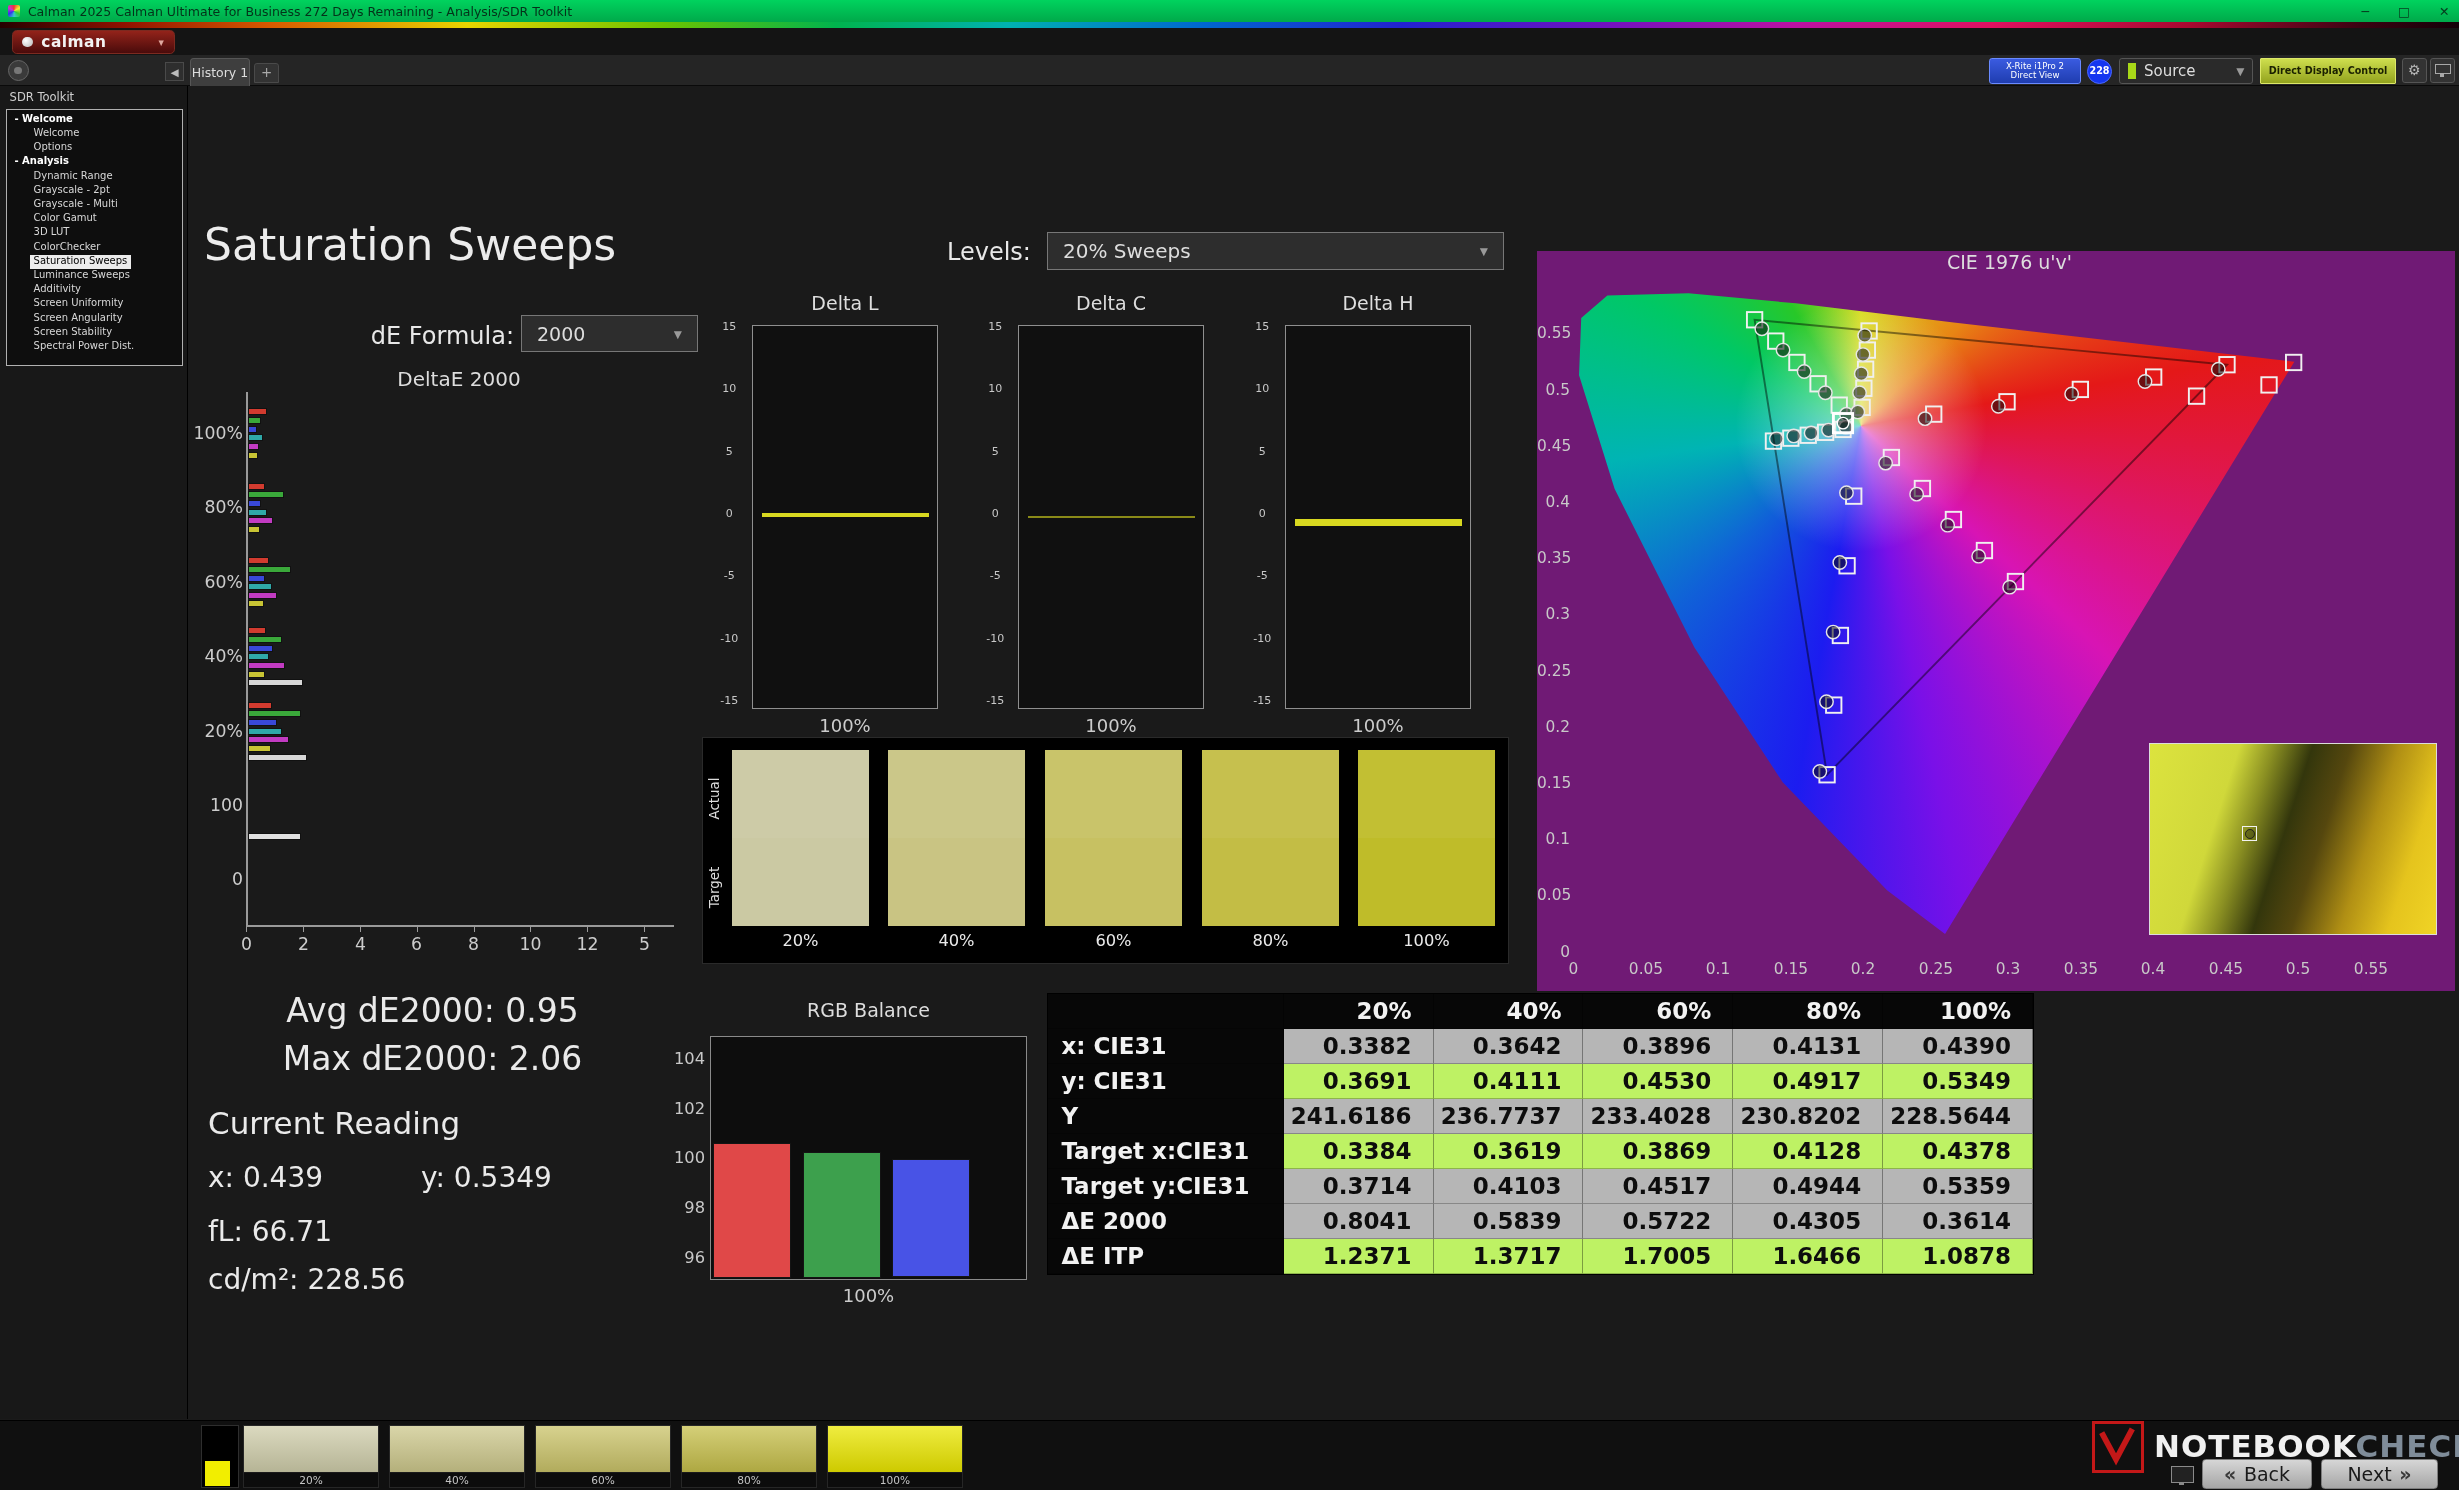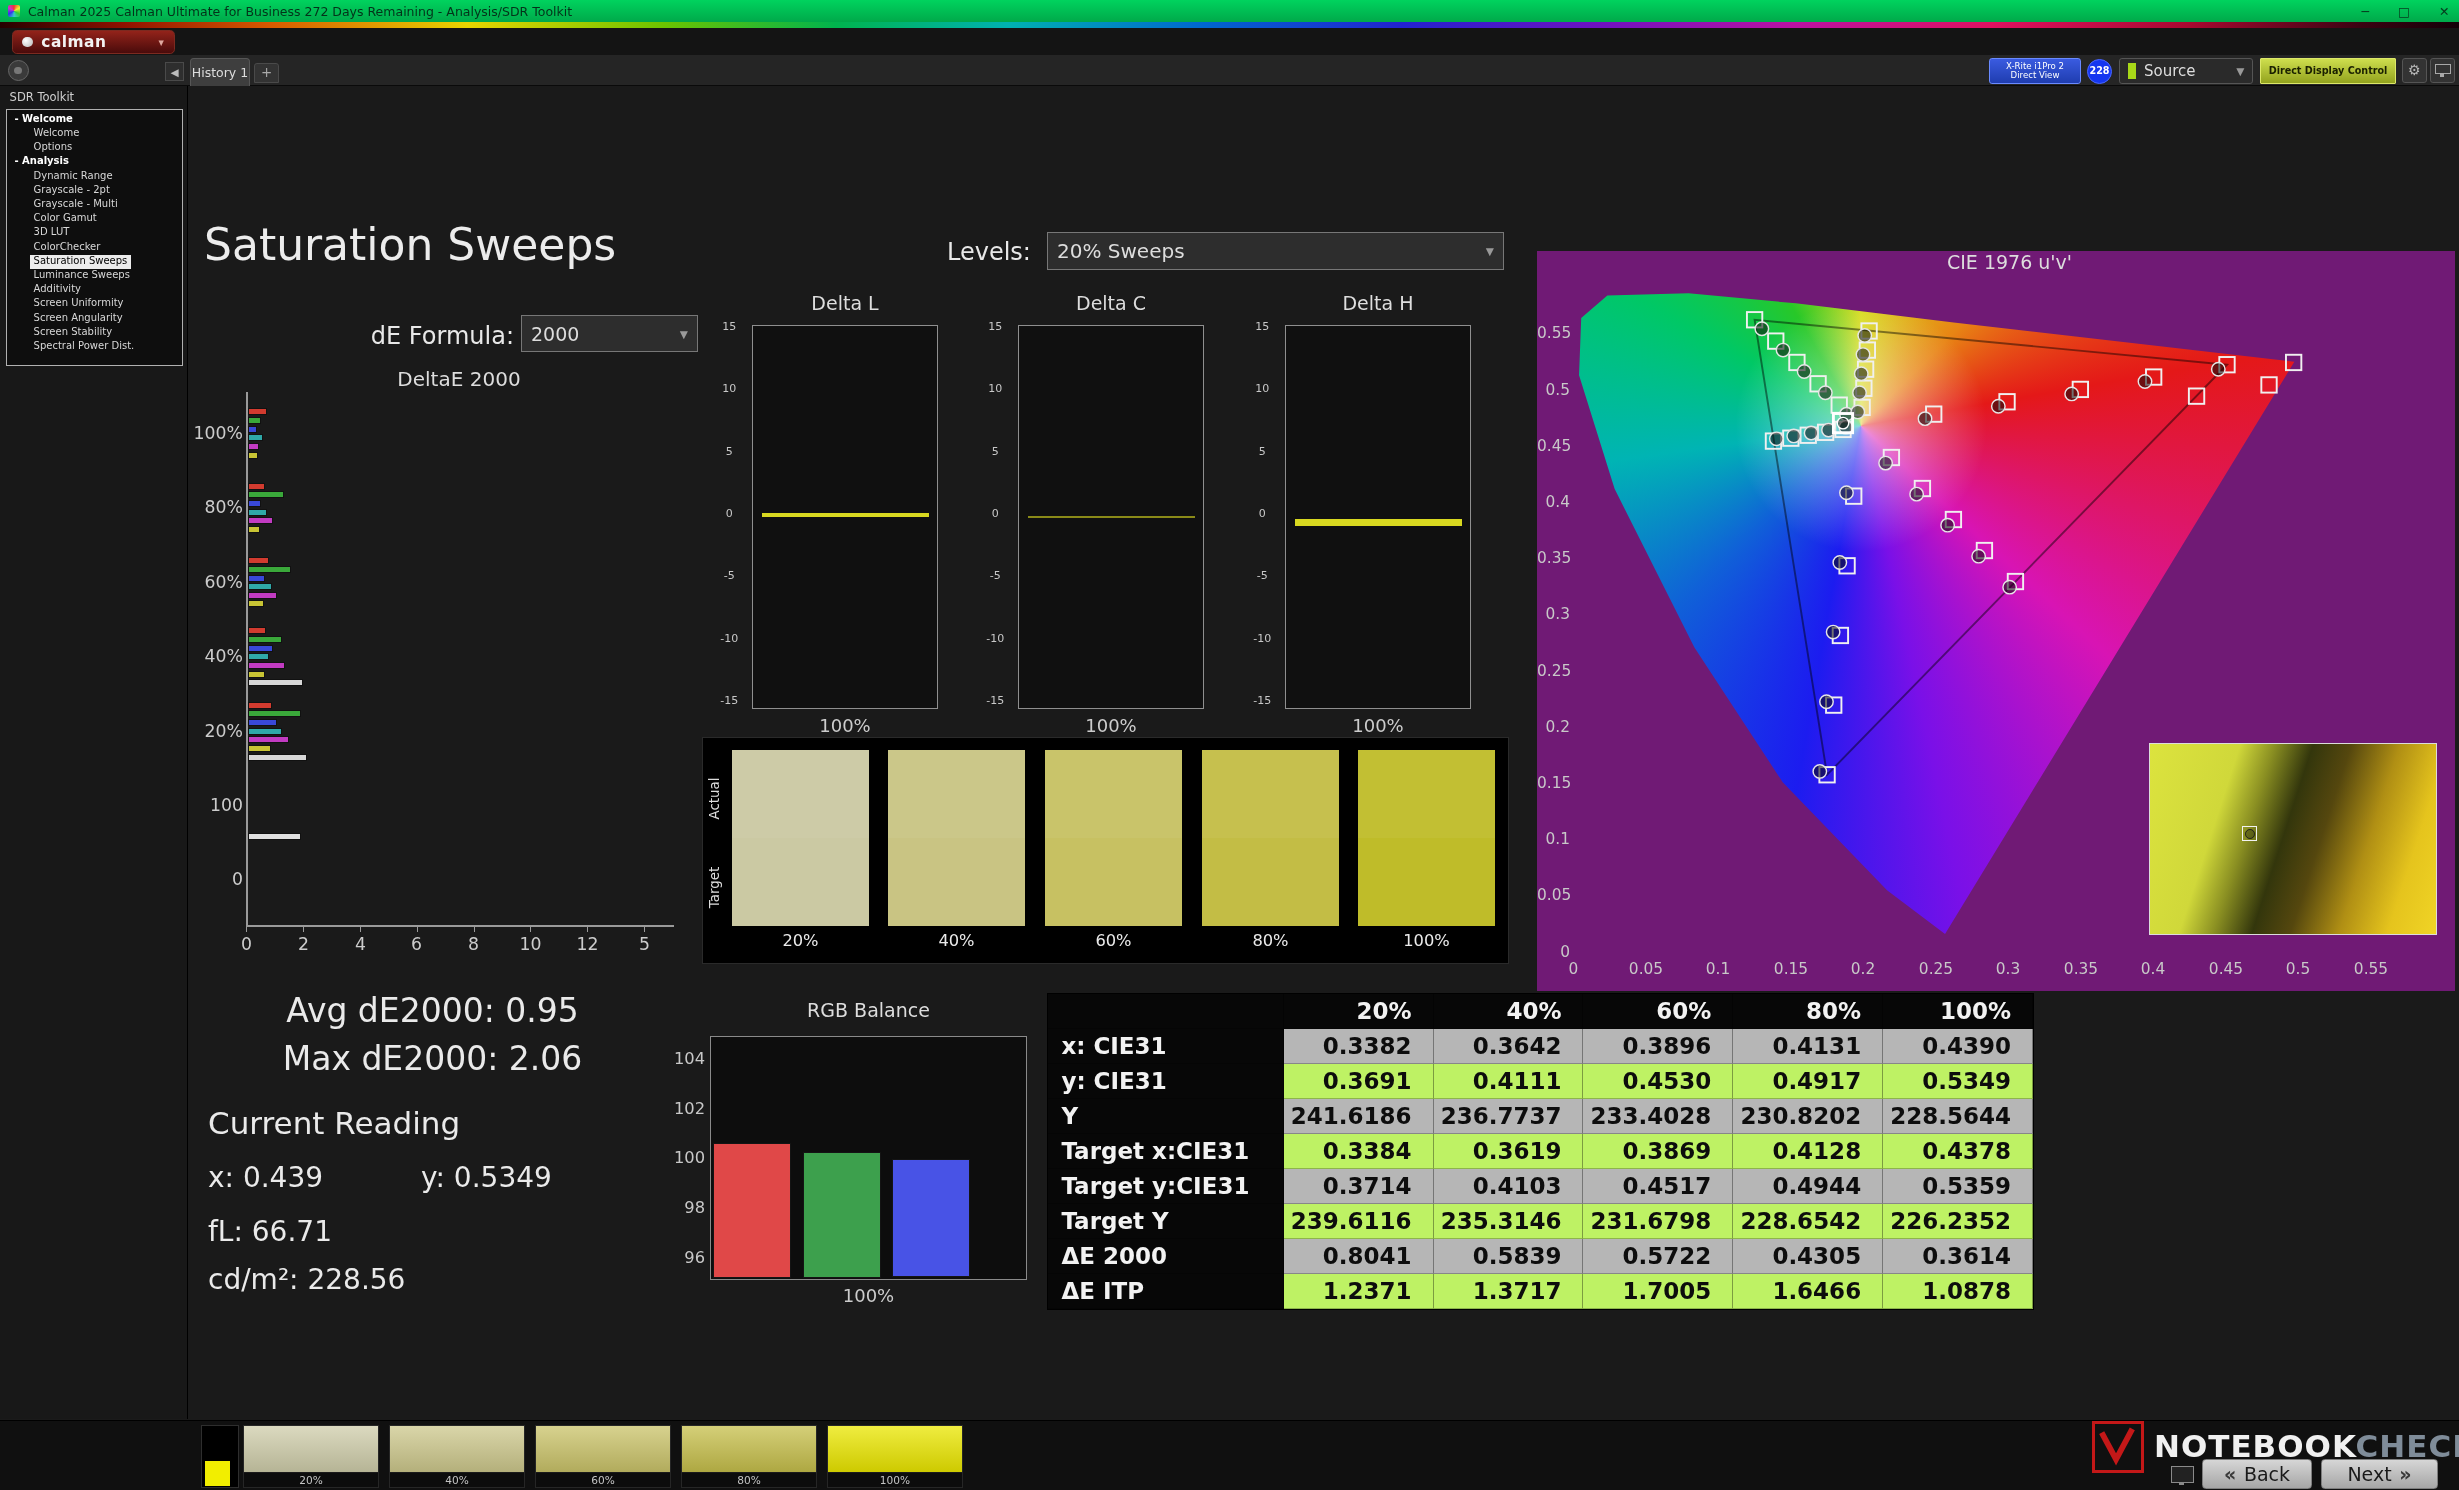--- a/index.html
+++ b/index.html
@@ -49,21 +49,21 @@
   .tree-row{height:14.2px;display:flex;font-size:10px;color:#d8d8d8;white-space:nowrap;cursor:pointer}
   .tree-row.bold{font-weight:bold;color:#fff}
   .tree-row span{padding:0 3.8px;line-height:12.5px}
   .tree-row span.sel{background:#ececec;color:#000}
 
   
   .page-title{position:absolute;left:204px;top:219px;font-size:44px;color:#ececec}
   .field-label{position:absolute;color:#e8e8e8}
   .levels-label{left:947px;top:238px;width:134px;text-align:left;font-size:24px}
   .def-label{left:360px;top:322px;width:154px;text-align:right;font-size:24px}
-  .select{position:absolute;background:#2d2d2d;border:1px solid #777;display:flex;align-items:center;padding:0 9px;color:#ddd;cursor:pointer}
+  .select{position:absolute;background:#2d2d2d;border:1px solid #777;display:flex;align-items:center;padding:0 15px;color:#ddd;cursor:pointer}
   .levels-select{left:1047px;top:232px;width:457px;height:38px;font-size:20px}
   .def-select{left:521px;top:315px;width:177px;height:37px;font-size:19px}
 
   
   .deltae{position:absolute;left:183px;top:367px;width:500px;height:607px}
   .de-title{position:absolute;left:63px;top:0;width:426px;text-align:center;font-size:20px;color:#ddd}
   .de-axis-y{position:absolute;left:63px;top:25px;width:1.9px;height:535px;background:#9a9a9a}
   .de-axis-x{position:absolute;left:63px;top:558px;width:428px;height:1.9px;background:#9a9a9a}
   .de-ylab{position:absolute;left:1.9px;width:58px;text-align:right;font-size:17.3px;color:#ccc}
   .de-xlab{position:absolute;top:567px;width:29px;text-align:center;font-size:17.3px;color:#ccc}
@@ -560,28 +560,20 @@
         <div class="tbl-cell val">0.4378</div>
       </div>
       <div class="tbl-row alt-a">
         <div class="tbl-cell lab">Target y:CIE31</div>
         <div class="tbl-cell val">0.3714</div>
         <div class="tbl-cell val">0.4103</div>
         <div class="tbl-cell val">0.4517</div>
         <div class="tbl-cell val">0.4944</div>
         <div class="tbl-cell val">0.5359</div>
       </div>
-      <div class="tbl-row alt-b">
-        <div class="tbl-cell lab">Target Y</div>
-        <div class="tbl-cell val">239.6116</div>
-        <div class="tbl-cell val">235.3146</div>
-        <div class="tbl-cell val">231.6798</div>
-        <div class="tbl-cell val">228.6542</div>
-        <div class="tbl-cell val">226.2352</div>
-      </div>
       <div class="tbl-row alt-a">
         <div class="tbl-cell lab">ΔE 2000</div>
         <div class="tbl-cell val">0.8041</div>
         <div class="tbl-cell val">0.5839</div>
         <div class="tbl-cell val">0.5722</div>
         <div class="tbl-cell val">0.4305</div>
         <div class="tbl-cell val">0.3614</div>
       </div>
       <div class="tbl-row alt-b">
         <div class="tbl-cell lab">ΔE ITP</div>

